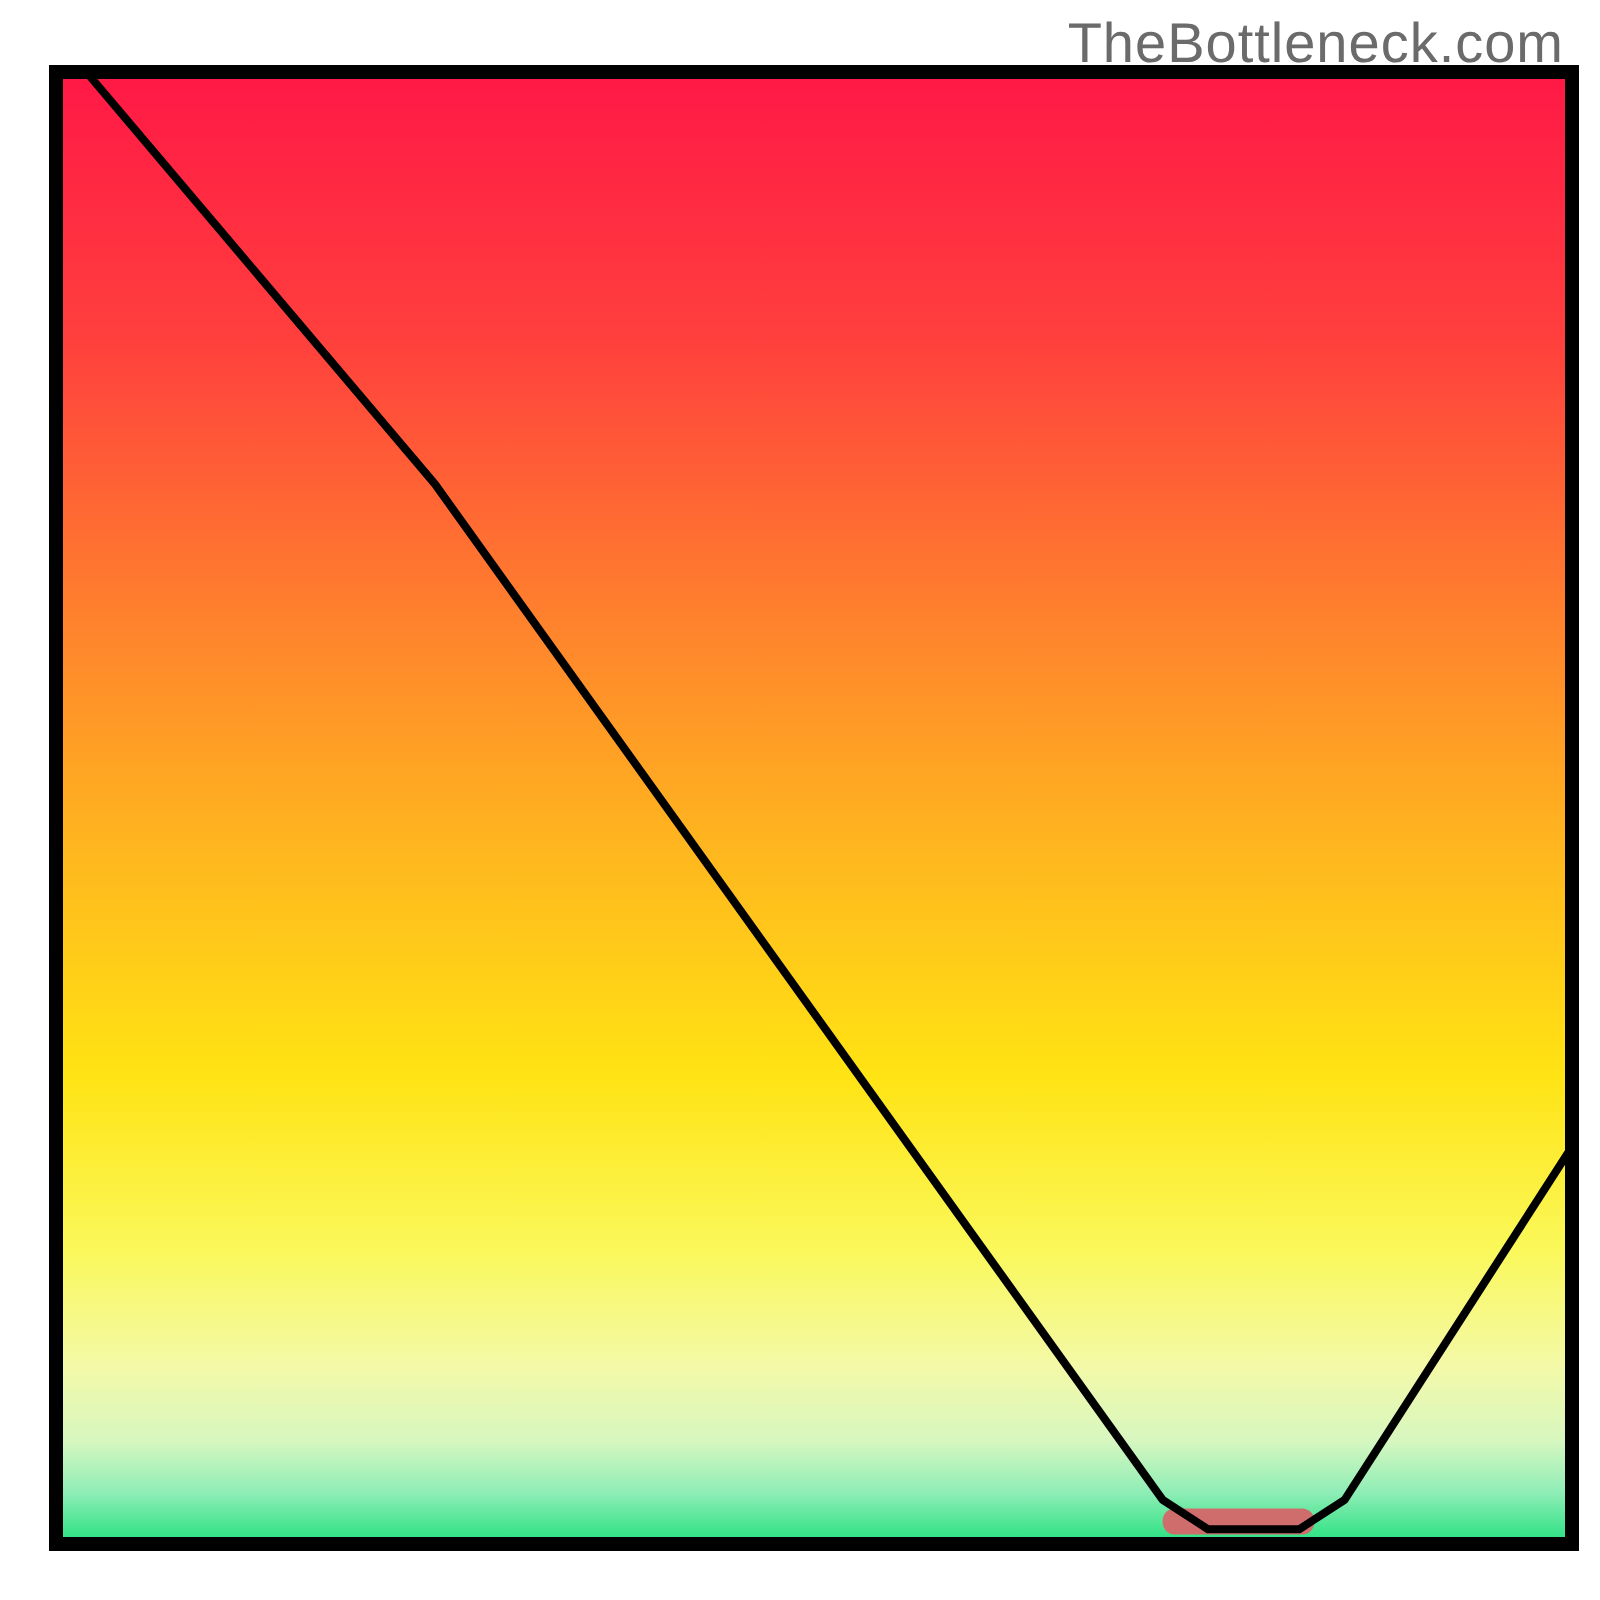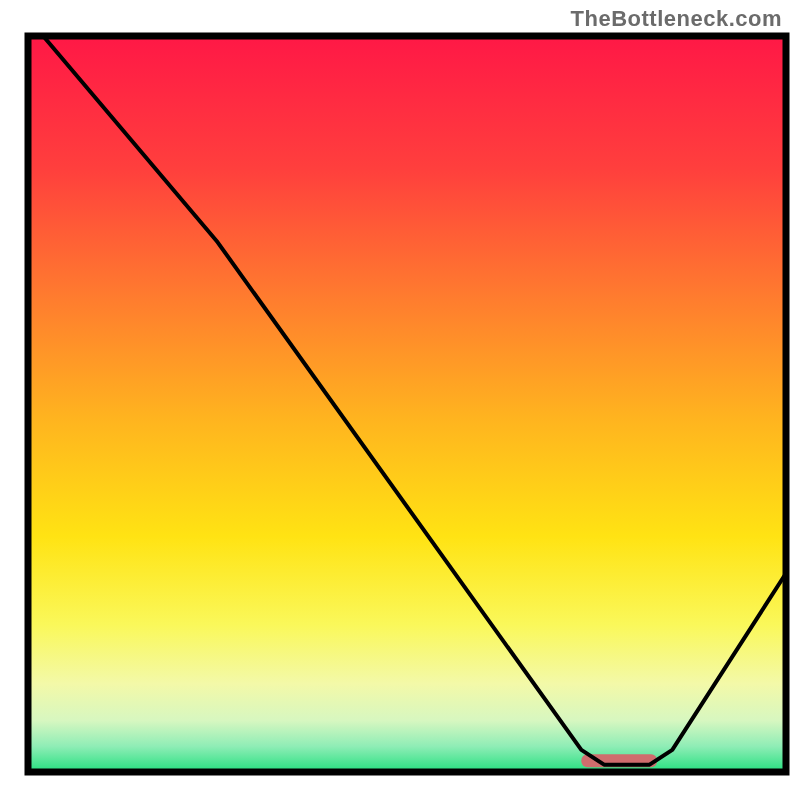--- a/index.html
+++ b/index.html
@@ -12,22 +12,22 @@
     font-family: Arial, Helvetica, sans-serif;
   }
   .frame {
     position: absolute;
     inset: 0;
   }
   .watermark {
     position: absolute;
     top: 6px;
     right: 18px;
-    font-size: 22px;
-    font-weight: 700;
+    font-size: 28px;
+    font-weight: 400;
     color: #6b6b6b;
     letter-spacing: 0.5px;
   }
   svg { display: block; }
 </style>
 </head>
 <body>
 
 <div class="frame">
   <svg id="chart-svg" width="800" height="800" viewBox="0 0 800 800">

